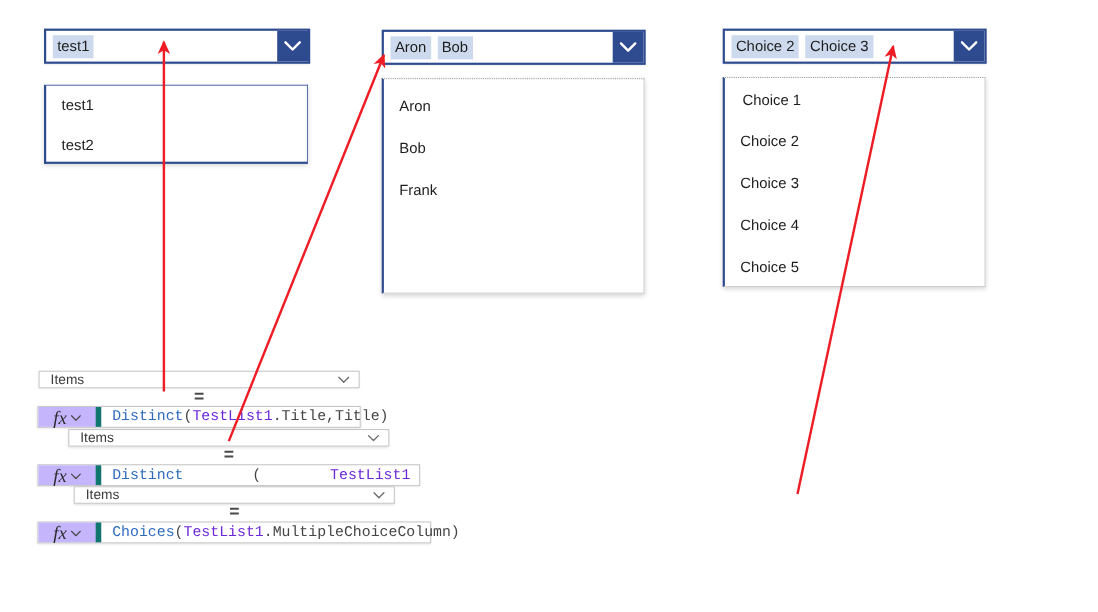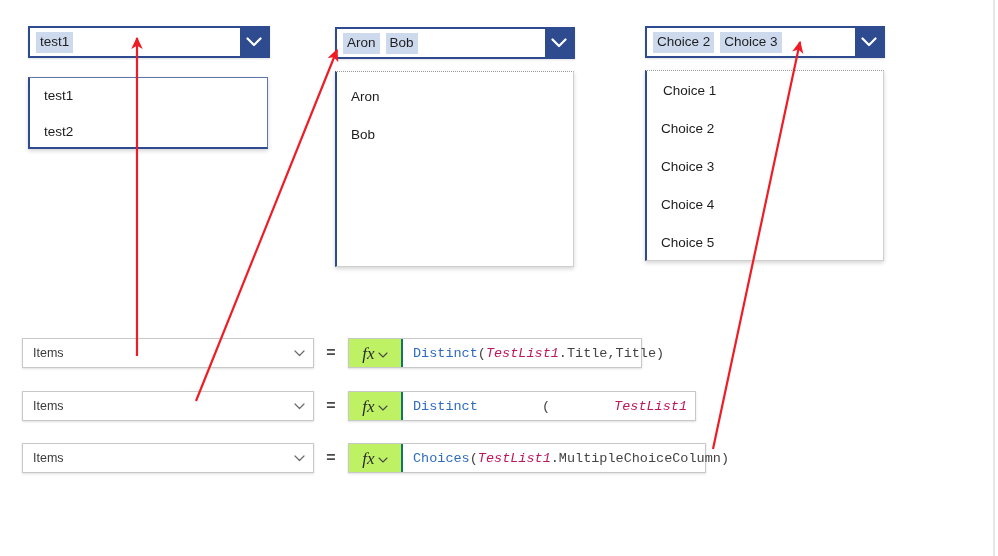--- a/index.html
+++ b/index.html
@@ -11,21 +11,21 @@
     width: 998px;
     height: 556px;
     position: relative;
     overflow: hidden;
     font-family: "Liberation Sans", sans-serif;
     color: #222222;
   }
 
   #canvas {
     position: absolute;
-    left: 0; top: 0;
+    left: 12px; top: 0;
     width: 918px;
     height: 556px;
   }
 
   
   .edge-rule {
     position: absolute;
     top: 0;
     left: 993px;
     width: 2px;
@@ -94,20 +94,21 @@
     display: flex;
     align-items: center;
   }
 
   
   .prop-row {
     position: absolute;
     display: flex;
     align-items: center;
     height: 32px;
+    flex-direction: column;
   }
   .prop-select {
     box-sizing: border-box;
     width: 292px;
     height: 30px;
     border: 1px solid #c8c8c8;
     background: #ffffff;
     box-shadow: 0 1px 2px rgba(0,0,0,0.13);
     display: flex;
     align-items: center;
@@ -141,43 +142,43 @@
     display: flex;
     align-items: stretch;
   }
   .fx-btn {
     flex: 0 0 auto;
     width: 52px;
     display: flex;
     align-items: center;
     justify-content: center;
     gap: 3px;
-    border-right: 2px solid #0f766e;
-    background: #bef264;
+    border-right: 5px solid #0f766e;
+    background: #c4b5fd;
   }
   .fx-glyph {
     font-family: "Liberation Serif", serif;
     font-style: italic;
     font-size: 17px;
     color: #2b2b2b;
     line-height: 1;
   }
   .formula {
     flex: 1 1 auto;
     display: flex;
     align-items: center;
     padding: 0 8px 0 10px;
     font-family: "Liberation Mono", monospace;
     font-size: 13.5px;
     white-space: pre;
     color: #444444;
     justify-content: space-between;
   }
   .tok-fn    { color: #2e6bbd; }
-  .tok-src   { color: #be185d; font-style: italic; }
+  .tok-src   { color: #6d28d9; }
   .tok-plain { color: #444444; }
 
   
   .arrows {
     position: absolute;
     left: 0; top: 0;
     width: 998px; height: 556px;
     pointer-events: none;
   }
 </style>
@@ -212,20 +213,21 @@
     <div class="combo-arrow">
       <svg width="16" height="10" viewBox="0 0 16 10" aria-hidden="true">
         <path d="M1.5 1.5 L8 8 L14.5 1.5" fill="none" stroke="#ffffff" stroke-width="2.2" stroke-linecap="round" stroke-linejoin="round"></path>
       </svg>
     </div>
   </div>
 
   <div class="list bordered-dotted" style="left:335px; top:71px; width:239px; height:196px;">
     <div class="list-item" style="height:38px; margin-top:6px;">Aron</div>
     <div class="list-item" style="height:38px;">Bob</div>
+    <div class="list-item" style="height:38px;">Frank</div>
   </div>
 
   <div class="combo" style="left:645px; top:26px; width:240px; height:32px;">
     <div class="combo-value">
       <span class="chip">Choice 2</span>
       <span class="chip">Choice 3</span>
     </div>
     <div class="combo-arrow">
       <svg width="16" height="10" viewBox="0 0 16 10" aria-hidden="true">
         <path d="M1.5 1.5 L8 8 L14.5 1.5" fill="none" stroke="#ffffff" stroke-width="2.2" stroke-linecap="round" stroke-linejoin="round"></path>

